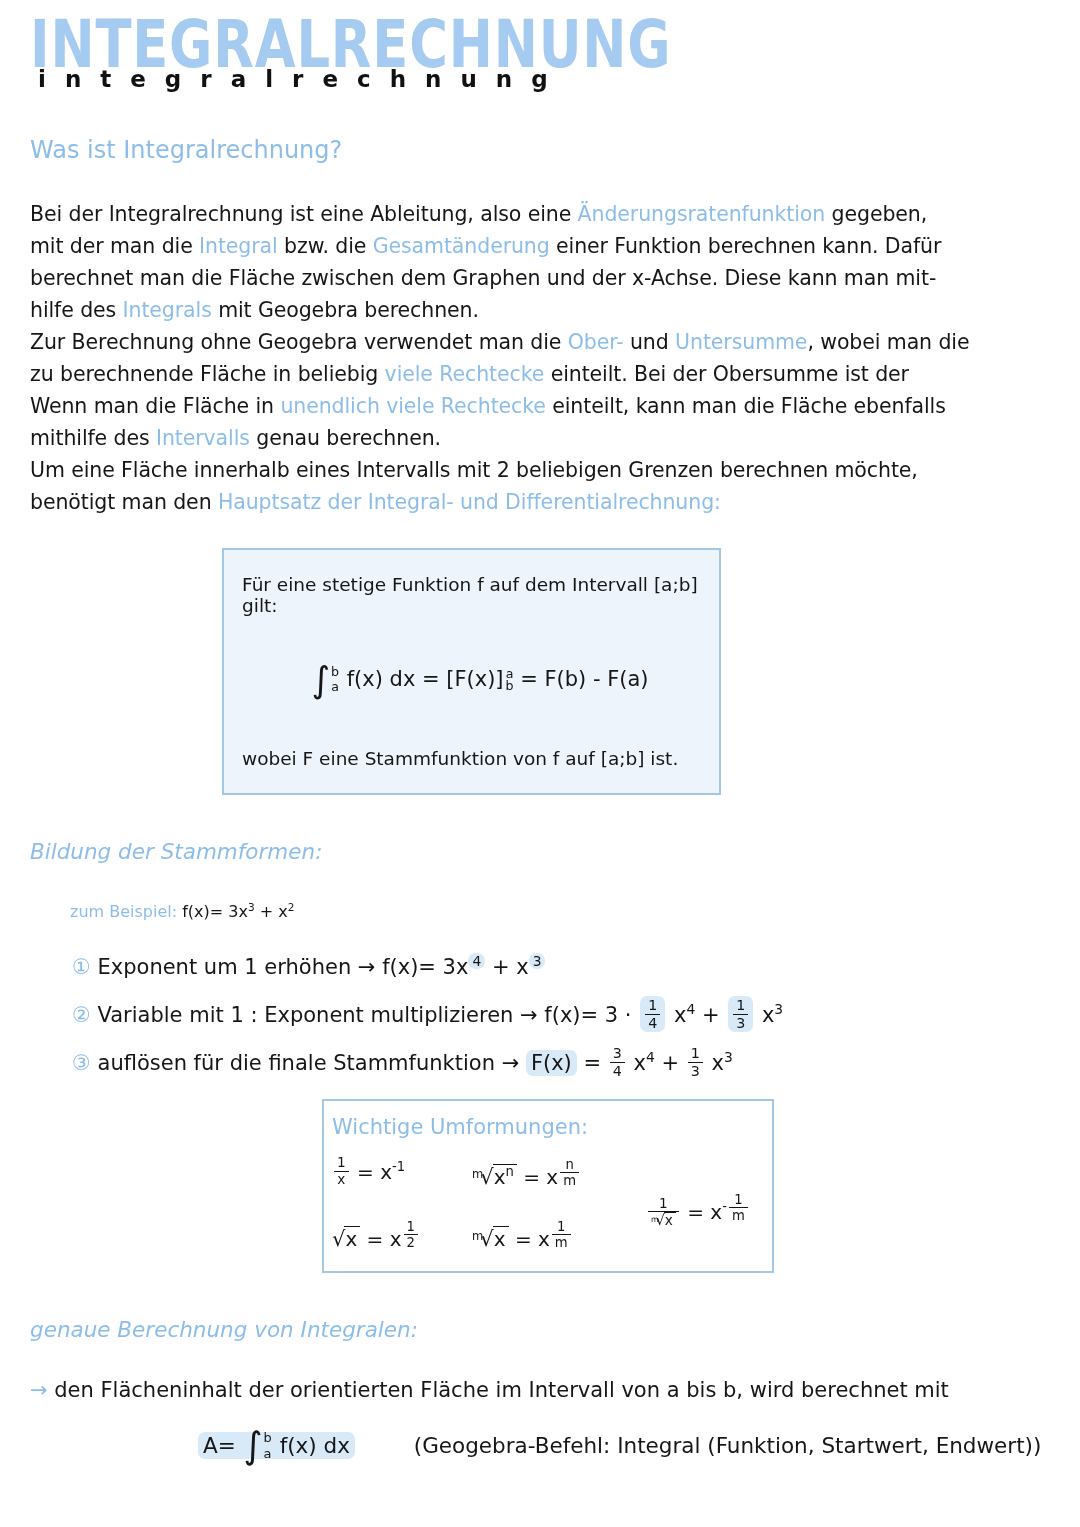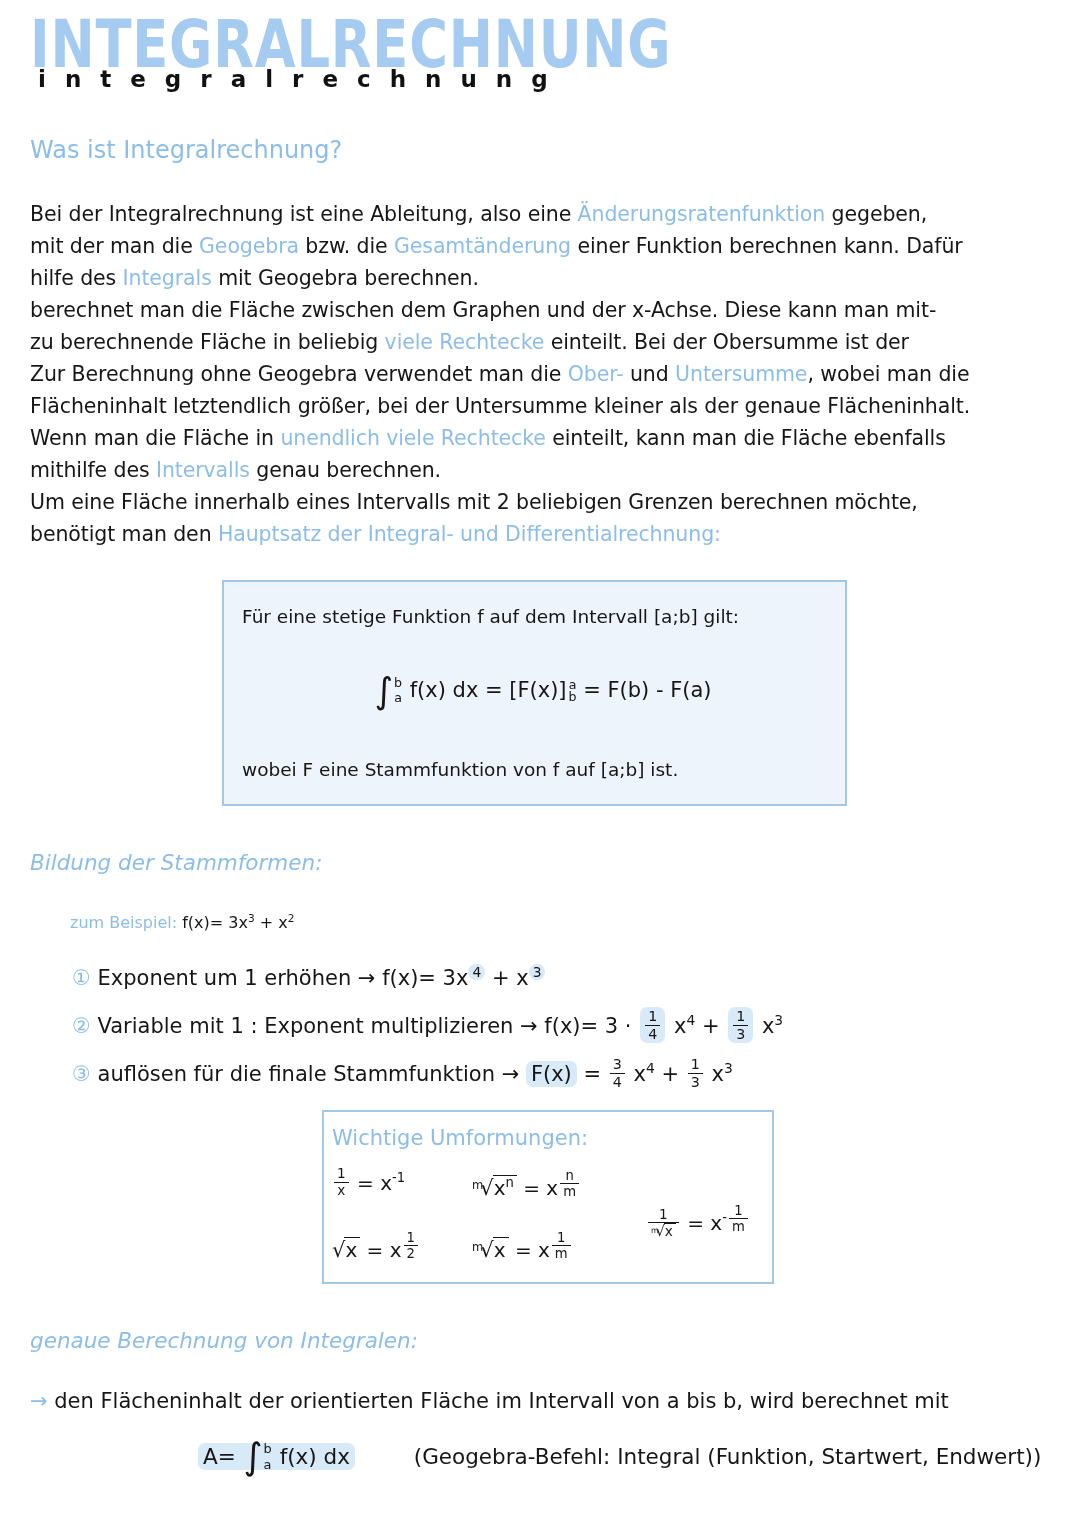--- a/index.html
+++ b/index.html
@@ -32,21 +32,21 @@
   }
   .subtitle{font-size:24px;margin-top:10px;}
   .c-blue{color:var(--blue);}
 
   
   .intro{margin-top:34px;font-size:20.5px;line-height:32px;letter-spacing:-0.1px;}
   .line{white-space:nowrap;}
 
   
   .box1{
-    margin:30px 0 16px 192px;width:625px;
+    margin:30px 0 16px 192px;width:499px;
     background:var(--box-fill);border:2px solid var(--box-border);
     padding:24px 2px 24px 18px;font-size:18.5px;
   }
   .b1-formula{text-align:center;margin:46px 0 50px 0;font-size:21px;}
 
   .heading{font-size:21.5px;margin-top:44px;font-style:italic;}
   .rule-line{margin-top:36px;font-size:21px;}
   .example-line{margin:38px 0 0 40px;font-size:16px;}
 
   .steps{margin:26px 0 0 42px;font-size:21px;}
@@ -106,26 +106,25 @@
 
   <div class="title-wrap">
     <div class="title-big">INTEGRALRECHNUNG</div>
     <div class="title-overlay">integralrechnung</div>
   </div>
 
   <div class="subtitle c-blue">Was ist Integralrechnung?</div>
 
   <div class="intro">
     <div class="line"><span>Bei der Integralrechnung ist eine Ableitung, also eine </span><span class="c-blue">Änderungsratenfunktion</span><span> gegeben,</span></div>
-    <div class="line"><span>mit der man die </span><span class="c-blue">Geogebra</span><span> bzw. die </span><span class="c-blue">Gesamtänderung</span><span> einer Funktion berechnen kann. Dafür</span></div>
+    <div class="line"><span>mit der man die </span><span class="c-blue">Integral</span><span> bzw. die </span><span class="c-blue">Gesamtänderung</span><span> einer Funktion berechnen kann. Dafür</span></div>
+    <div class="line"><span>berechnet man die Fläche zwischen dem Graphen und der x-Achse. Diese kann man mit-</span></div>
     <div class="line"><span>hilfe des </span><span class="c-blue">Integrals</span><span> mit Geogebra berechnen.</span></div>
-    <div class="line"><span>berechnet man die Fläche zwischen dem Graphen und der x-Achse. Diese kann man mit-</span></div>
+    <div class="line"><span>Zur Berechnung ohne Geogebra verwendet man die </span><span class="c-blue">Ober-</span><span> und </span><span class="c-blue">Untersumme</span><span>, wobei man die</span></div>
     <div class="line"><span>zu berechnende Fläche in beliebig </span><span class="c-blue">viele Rechtecke</span><span> einteilt. Bei der Obersumme ist der</span></div>
-    <div class="line"><span>Zur Berechnung ohne Geogebra verwendet man die </span><span class="c-blue">Ober-</span><span> und </span><span class="c-blue">Untersumme</span><span>, wobei man die</span></div>
-    <div class="line"><span>Flächeninhalt letztendlich größer, bei der Untersumme kleiner als der genaue Flächeninhalt.</span></div>
     <div class="line"><span>Wenn man die Fläche in </span><span class="c-blue">unendlich viele Rechtecke</span><span> einteilt, kann man die Fläche ebenfalls</span></div>
     <div class="line"><span>mithilfe des </span><span class="c-blue">Intervalls</span><span> genau berechnen.</span></div>
     <div class="line"><span>Um eine Fläche innerhalb eines Intervalls mit 2 beliebigen Grenzen berechnen möchte,</span></div>
     <div class="line"><span>benötigt man den </span><span class="c-blue">Hauptsatz der Integral- und Differentialrechnung:</span></div>
   </div>
 
   <div class="box1">
     <div class="b1-line"><span>Für eine stetige Funktion f auf dem Intervall [a;b] gilt:</span></div>
     <div class="b1-formula"><span class="int">
           <span class="int-sign">∫</span>

